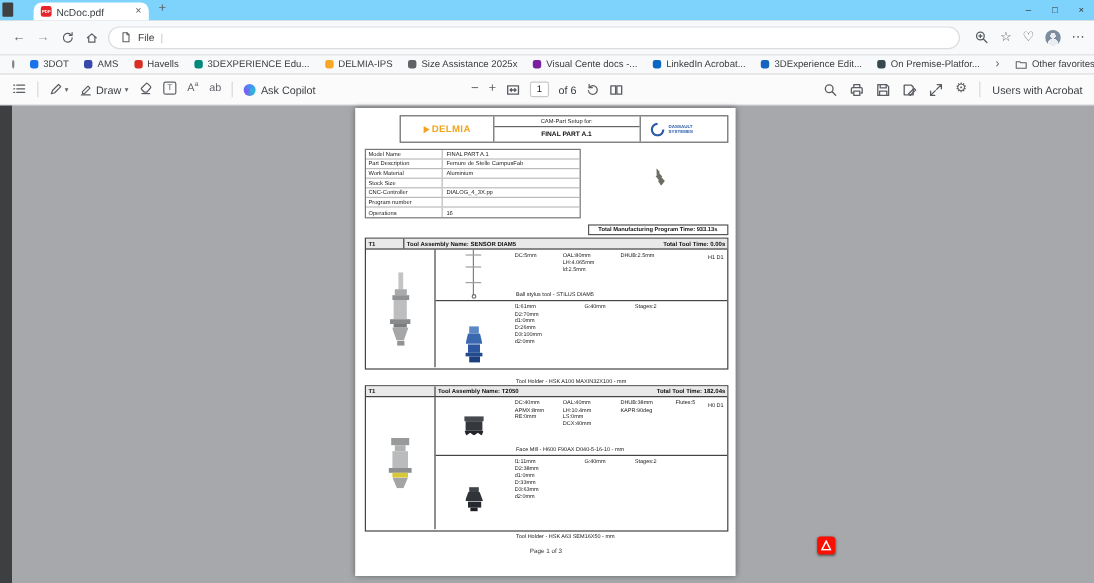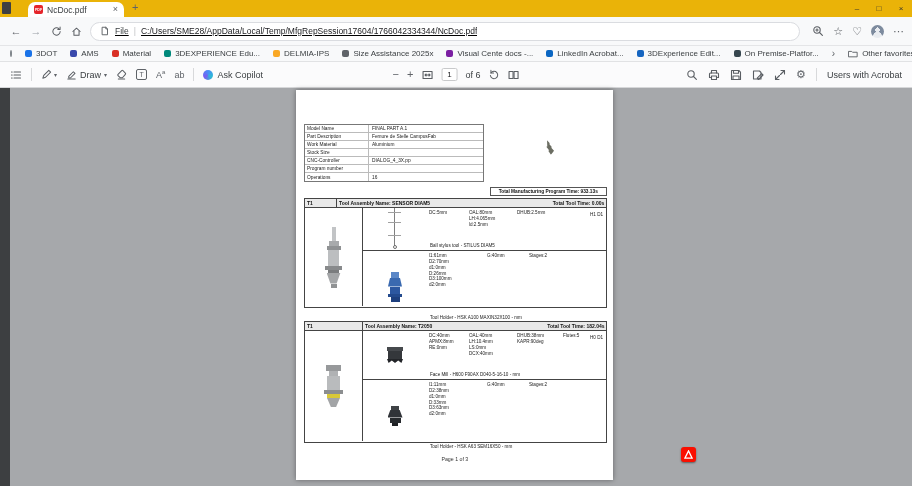--- a/index.html
+++ b/index.html
@@ -1,39 +1,39 @@
 <!DOCTYPE html>
 <html><head>
 <meta charset="utf-8">
 <style>
   html,body{margin:0;padding:0;}
   .screen{position:relative;width:912px;height:486px;overflow:hidden;
           font-family:"Liberation Sans",sans-serif;background:#a6a8ab;}
   .screen *{box-sizing:border-box;}
 
   
-  .tabstrip{position:absolute;top:0;left:0;right:0;height:17px;background:#eab308;}
+  .tabstrip{position:absolute;top:0;left:0;right:0;height:17px;background:#7dd3fc;}
   .corner{position:absolute;left:2px;top:2px;width:9px;height:12px;background:#3e4042;border-radius:1px;}
   .tab{position:absolute;left:28px;top:2px;width:96px;height:15px;background:#fff;
        border-radius:7px 7px 0 0;display:flex;align-items:center;gap:4px;padding:0 6px;}
   .pdf-fav{width:9px;height:9px;border-radius:2px;background:#e5252a;color:#fff;font-size:3.6px;
            font-weight:bold;display:flex;align-items:center;justify-content:center;flex:none;}
   .tab-title{font-size:8.5px;color:#3c4043;flex:1;white-space:nowrap;overflow:hidden;}
   .tab-close{font-size:9px;color:#5f6368;line-height:1;}
   .newtab{position:absolute;left:132px;top:1px;font-size:11px;color:#5f6368;}
   .winctl{position:absolute;right:0;top:0;height:17px;display:flex;align-items:center;}
   .winbtn{width:22px;text-align:center;font-size:8px;color:#333;}
 
   
   .navbar{position:absolute;top:17px;left:0;right:0;height:29px;background:#f8f9fa;
           border-bottom:1px solid #e4e5e7;display:flex;align-items:center;padding:0 8px 0 6px;}
   .nav-ic{width:20px;display:flex;justify-content:center;align-items:center;font-size:11px;color:#5f6368;flex:none;}
   .nav-ic.dim{color:#9aa0a6;}
   .omnibox{flex:1;height:19px;margin:0 10px 0 4px;background:#fff;border:1px solid #dadce0;
-           border-radius:10px;display:flex;align-items:center;padding:0 9px;gap:5px;min-width:0;text-decoration:underline;}
+           border-radius:10px;display:flex;align-items:center;padding:0 9px;gap:5px;min-width:0;}
   .scheme{font-size:8.5px;color:#3c4043;flex:none;}
   .udiv{font-size:8.5px;color:#c0c2c5;flex:none;}
   .urltxt{font-size:8.5px;color:#202124;white-space:nowrap;overflow:hidden;}
   .nav-right{display:flex;align-items:center;gap:9px;flex:none;margin-left:2px;}
   .glyph{font-size:11px;color:#5f6368;line-height:1;}
   .avatar{width:13px;height:13px;border-radius:50%;
           background:radial-gradient(circle at 50% 36%,#e9ecf0 0 2.2px,rgba(0,0,0,0) 2.3px),
                      radial-gradient(circle at 50% 88%,#e9ecf0 0 4.4px,rgba(0,0,0,0) 4.5px),#7d8b9e;}
 
   
@@ -42,21 +42,21 @@
          padding:0 10px;font-size:8px;color:#3c4043;white-space:nowrap;}
   .bm{display:flex;align-items:center;gap:4px;}
   .bm-ico{width:7px;height:7px;border-radius:2px;flex:none;}
   .bm-clock{width:7px;height:7px;border:1px solid #80868b;border-radius:50%;}
   .bm-chevron{font-size:10px;color:#5f6368;}
   .bm-other{margin-left:auto;display:flex;align-items:center;gap:4px;}
 
   
   .pdfbar{position:absolute;top:62px;left:0;right:0;height:26px;background:#fbfbfc;
           border-bottom:1px solid #d6d7d9;display:flex;align-items:center;font-size:9px;color:#3c4043;}
-  .pdf-left{display:flex;align-items:center;gap:9px;padding-left:10px;}
+  .pdf-left{display:flex;gap:9px;padding-left:10px;}
   .pdf-center{position:absolute;left:50%;transform:translateX(-50%);display:flex;align-items:center;gap:8px;}
   .pdf-right{margin-left:auto;display:flex;align-items:center;gap:10px;padding-right:10px;}
   .vsep{width:1px;height:13px;background:#d8d9db;}
   .caret{font-size:6px;color:#5f6368;}
   .tbox{width:11px;height:11px;border:1px solid #5f6368;border-radius:2px;font-size:7px;
         display:flex;align-items:center;justify-content:center;color:#5f6368;}
   .ra{font-size:9px;color:#5f6368;} .ra sup{font-size:6px;}
   .copilot-dot{width:10px;height:10px;border-radius:50%;
         background:conic-gradient(#4a8cf7,#2bbcd4,#7a5cf0,#4a8cf7);}
   .page-input{width:16px;height:13px;border:1px solid #c8c9cb;border-radius:2px;text-align:center;
@@ -170,21 +170,20 @@
           <path d="M3.2 5.4V10h5.6V5.4"></path>
         </svg>
     </span>
     <div class="omnibox">
       <svg class="ic" width="10" height="10" viewBox="0 0 12 12">
           <path d="M3 1.5h4l2 2v7H3z"></path>
           <path d="M7 1.5v2h2"></path>
         </svg>
       <span class="scheme">File</span>
       <span class="udiv">|</span>
-      <span class="urltxt">C:/Users/SME28/AppData/Local/Temp/MfgRepSession17604/1766042334344/NcDoc.pdf</span>
     </div>
     <div class="nav-right">
       <span>
         <svg class="ic" width="12" height="12" viewBox="0 0 12 12">
             <circle cx="5" cy="5" r="3.2"></circle>
             <path d="M7.5 7.5 10.4 10.4"></path>
             <path d="M5 3.8v2.4M3.8 5h2.4"></path>
           </svg>
       </span>
       <span class="glyph">☆</span>
@@ -199,21 +198,21 @@
     <div class="bm">
       <span class="bm-ico" style="background: rgb(26, 115, 232);"></span>
       <span>3DOT</span>
     </div>
     <div class="bm">
       <span class="bm-ico" style="background: rgb(57, 73, 171);"></span>
       <span>AMS</span>
     </div>
     <div class="bm">
       <span class="bm-ico" style="background: rgb(217, 48, 37);"></span>
-      <span>Material</span>
+      <span>Havells</span>
     </div>
     <div class="bm">
       <span class="bm-ico" style="background: rgb(0, 137, 123);"></span>
       <span>3DEXPERIENCE Edu...</span>
     </div>
     <div class="bm">
       <span class="bm-ico" style="background: rgb(249, 168, 37);"></span>
       <span>DELMIA-IPS</span>
     </div>
     <div class="bm">
@@ -346,20 +345,43 @@
       <span class="vsep"></span>
       <span>Users with Acrobat</span>
     </div>
   </div>
 
   <div class="content">
     <div class="strip"></div>
 
     <div class="page">
 
+      <div class="htable">
+        <div class="hcell-l">
+          <span class="dmark"></span>
+          <span class="delmia-text" style="color: rgb(242, 163, 30);">DELMIA</span>
+        </div>
+        <div class="hcell-c">
+          <div class="hcc-top">
+              <span class="t48c">CAM-Part Setup for:</span>
+            </div>
+          <div class="hcc-bot">
+              <span class="t55c">FINAL PART A.1</span>
+            </div>
+        </div>
+        <div class="hcell-r">
+          <svg width="12" height="12" viewBox="0 0 12 12">
+            <path d="M6 1.2a4.8 4.8 0 1 0 4.8 4.8" fill="none" stroke="#2a5ca8" stroke-width="1.8"></path>
+          </svg>
+          <div class="dsbox" style="color: rgb(42, 92, 168);">
+            <div>DASSAULT</div>
+            <div>SYSTEMES</div>
+          </div>
+        </div>
+      </div>
 
       <div class="itable">
         <div class="irow">
           <div class="ilabel">
               <span class="t48">Model Name</span>
             </div>
           <div class="ivalue">
               <span class="t48">FINAL PART A.1</span>
             </div>
         </div>

